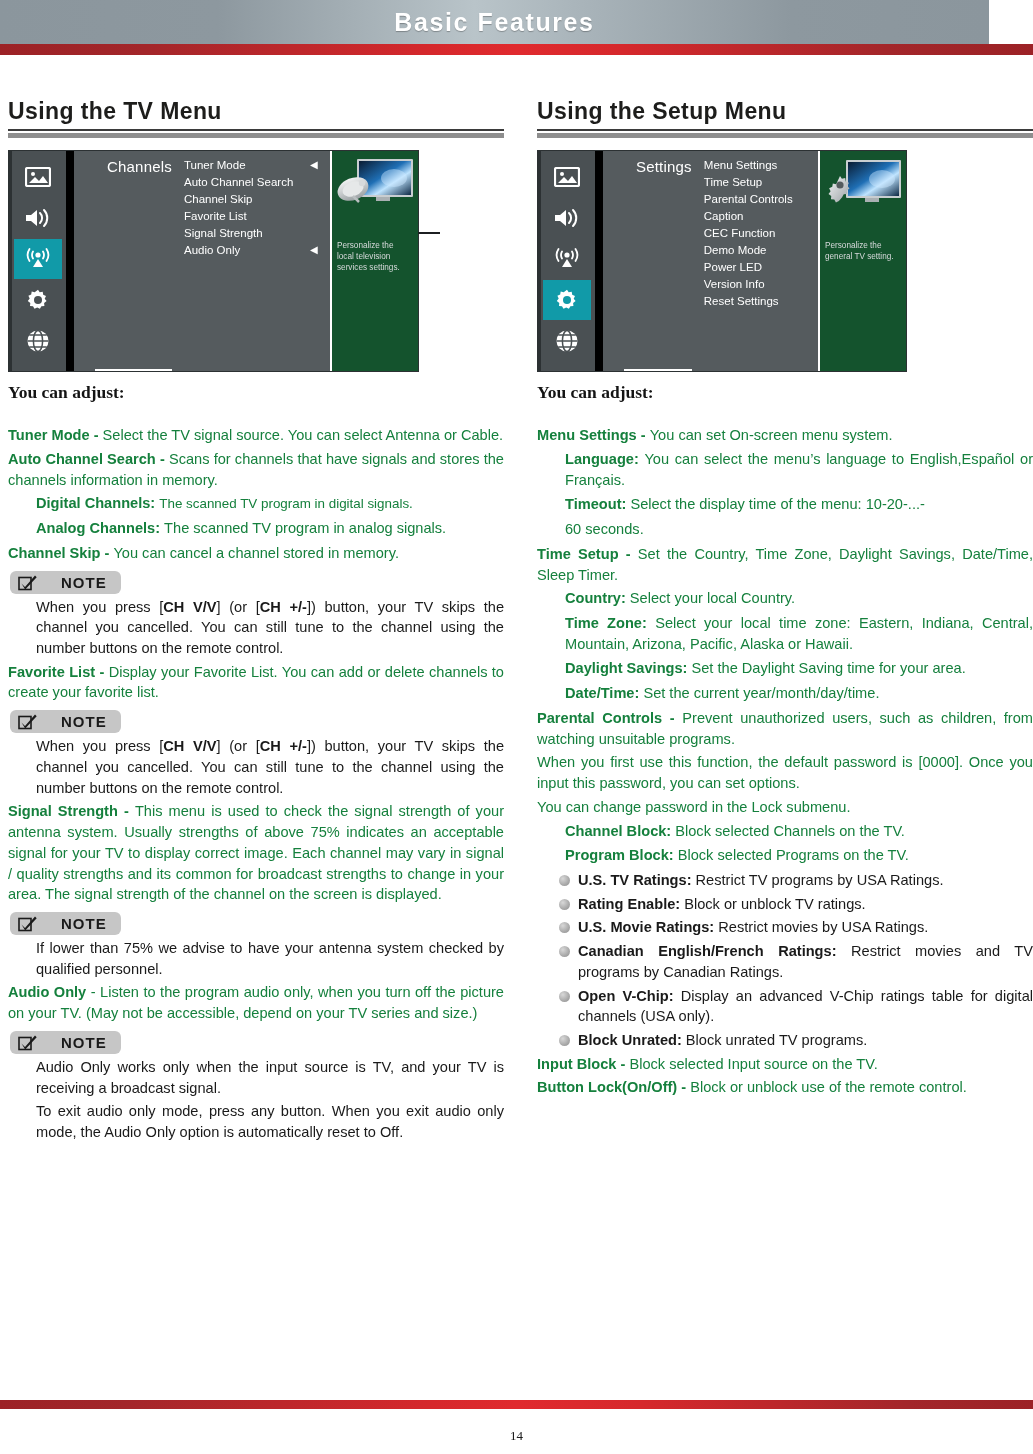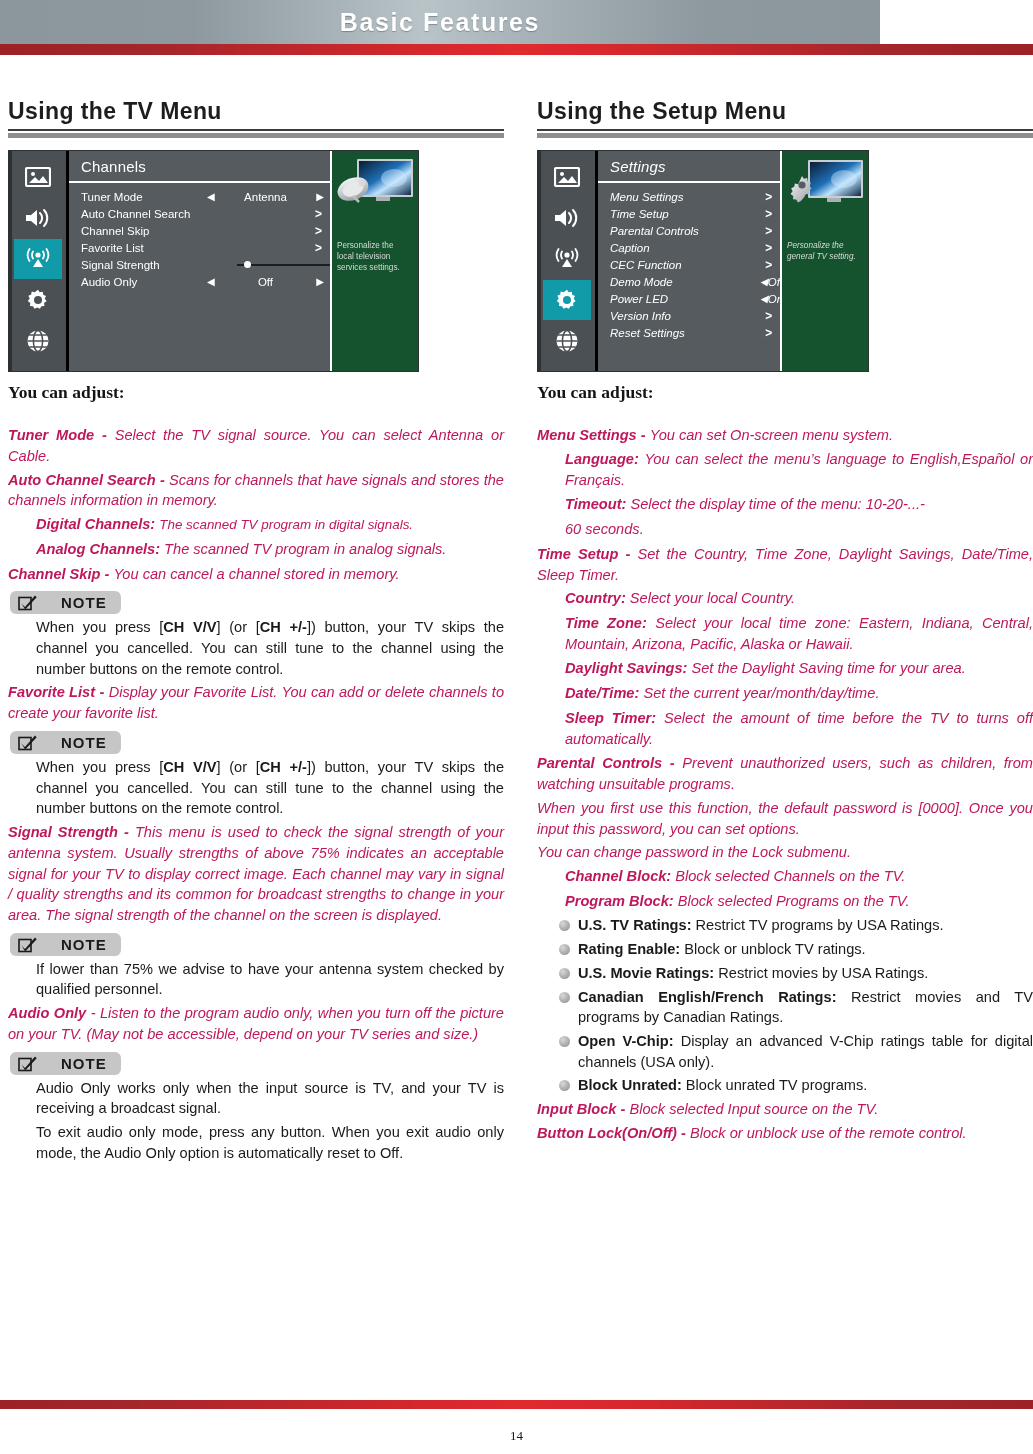--- a/index.html
+++ b/index.html
@@ -10,21 +10,21 @@
     background: #ffffff;
     font-family: "Liberation Sans", sans-serif;
     position: relative;
     overflow: hidden;
   }
 
   
   .banner {
     position: absolute;
     top: 0; left: 0;
-    width: 880px;
+    width: 989px;
     height: 44px;
     background: linear-gradient(to right,
         #8b969d 0%, #8d989f 22%, #b9c4c9 48%, #aab5bb 58%, #8d989f 80%, #8b969d 100%);
     display: flex;
     align-items: center;
     justify-content: center;
   }
   .banner-title {
     color: #ffffff;
     font-size: 25px;
@@ -77,42 +77,43 @@
   
   .osd {
     margin-top: 12px;
     width: 411px;
     height: 222px;
     background: #555b5e;
     border: 1px solid #2c3133;
     display: flex;
     position: relative;
   }
-  .osd.right { width: 332px; font-style: italic; }
+  .osd.right { width: 370px; }
   .osd-rail {
     width: 57px;
     background: #4a5053;
     display: flex;
     flex-direction: column;
     align-items: center;
     padding-top: 6px;
     flex: none;
   }
   .rail-icon {
     width: 48px; height: 40px;
     display: flex; align-items: center; justify-content: center;
     margin-bottom: 1px;
   }
   .rail-icon.active { background: #119aa8; }
   .osd-body {
     flex: 1 1 auto;
-    border-left: 3px solid #000000;
-    display: flex;
-    flex-direction: column;
+    border-left: 8px solid #000000;
+    display: flex;
+    flex-direction: row;
     min-width: 0;
+    padding-left: 21px;
   }
   .osd-title {
     color: #ffffff;
     font-size: 15px;
     padding: 7px 0 6px 12px;
     border-bottom: 2px solid #ffffff;
     letter-spacing: .2px;
   }
   .osd-rows { padding: 5px 0 0 0; }
   .osd-row {
@@ -198,25 +199,24 @@
   .you-adjust {
     font-family: "Liberation Serif", serif;
     font-weight: bold;
     font-size: 17.5px;
     color: #141414;
     margin: 10px 0 22px 0;
   }
   p.body {
     font-size: 14.6px;
     line-height: 1.42;
-    color: #be185d;
+    color: #15803d;
     margin: 0 0 3px 0;
     text-align: justify;
     text-justify: inter-word;
-    font-style: italic;
   }
   p.body.indent {
     margin-left: 28px;
     margin-bottom: 4px;
   }
   p.body b { font-weight: bold; }
   p.tight { font-size: 13.4px; }
 
   .note-badge {
     display: inline-block;
@@ -673,23 +673,20 @@
     </p>
     <p class="body indent">
       <b>Time Zone: </b><span>Select your local time zone: Eastern, Indiana, Central, Mountain, Arizona, Pacific, Alaska or Hawaii.</span>
     </p>
     <p class="body indent">
       <b>Daylight Savings: </b><span>Set the Daylight Saving time for your area.</span>
     </p>
     <p class="body indent">
       <b>Date/Time: </b><span>Set the current year/month/day/time.</span>
     </p>
-    <p class="body indent">
-      <b>Sleep Timer: </b><span>Select the amount of time before the TV to turns off automatically.</span>
-    </p>
 
     <p class="body">
       <b>Parental Controls - </b><span>Prevent unauthorized users, such as children, from watching unsuitable programs.</span>
     </p>
     <p class="body">When you first use this function, the default password is [0000]. Once you input this password, you can set options.</p>
     <p class="body">You can change password in the Lock submenu.</p>
 
     <p class="body indent">
       <b>Channel Block: </b><span>Block selected Channels on the TV.</span>
     </p>

